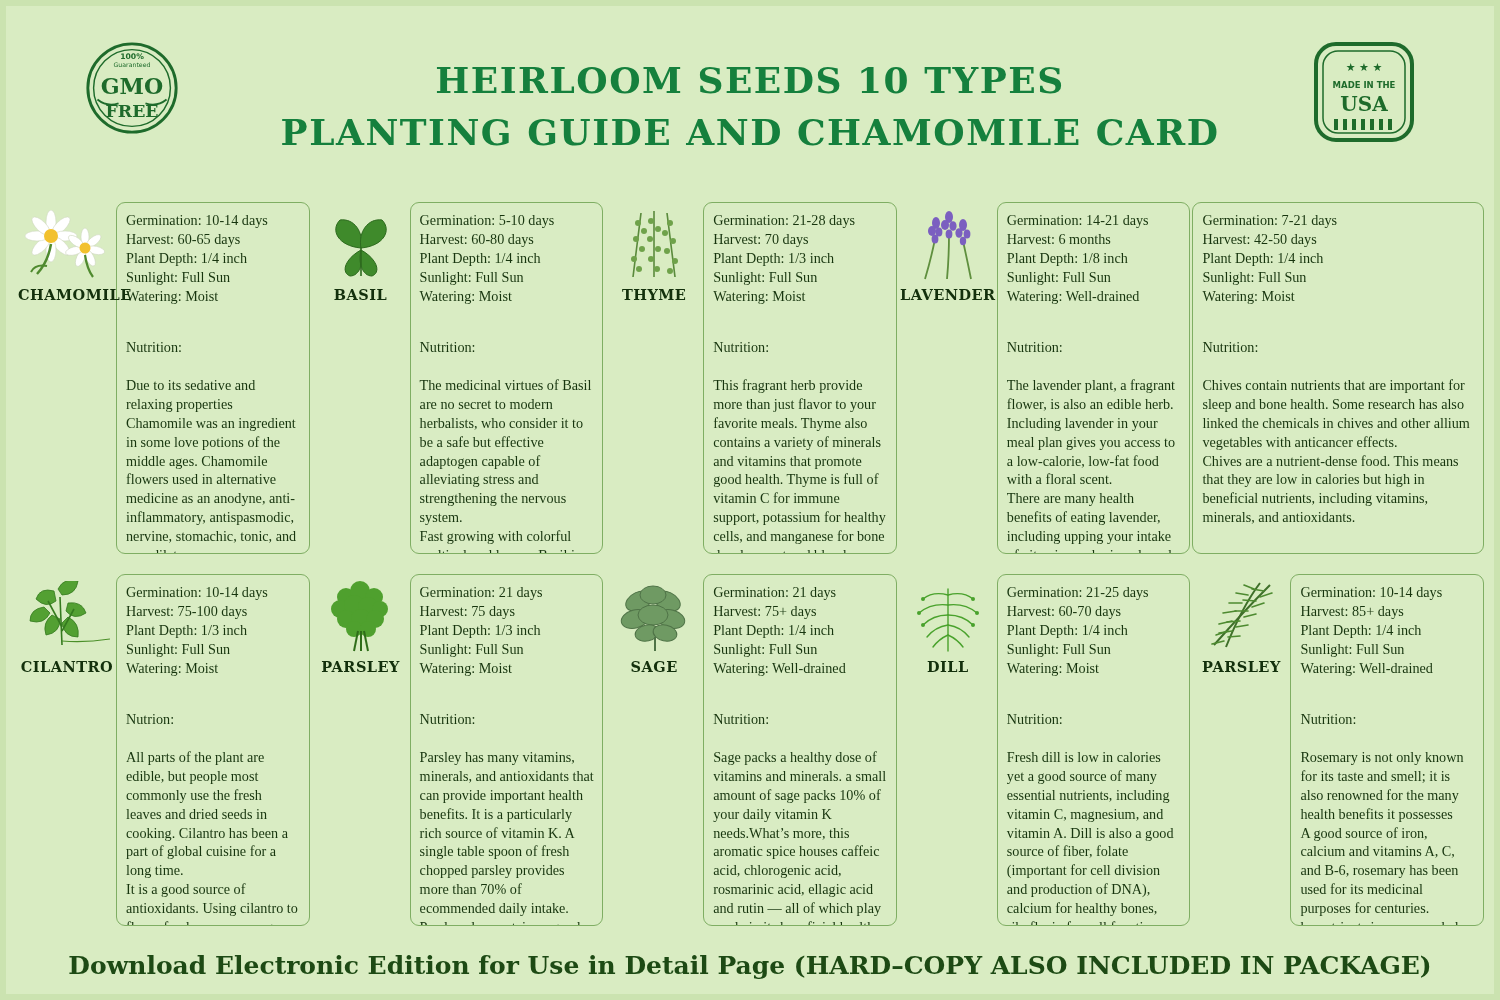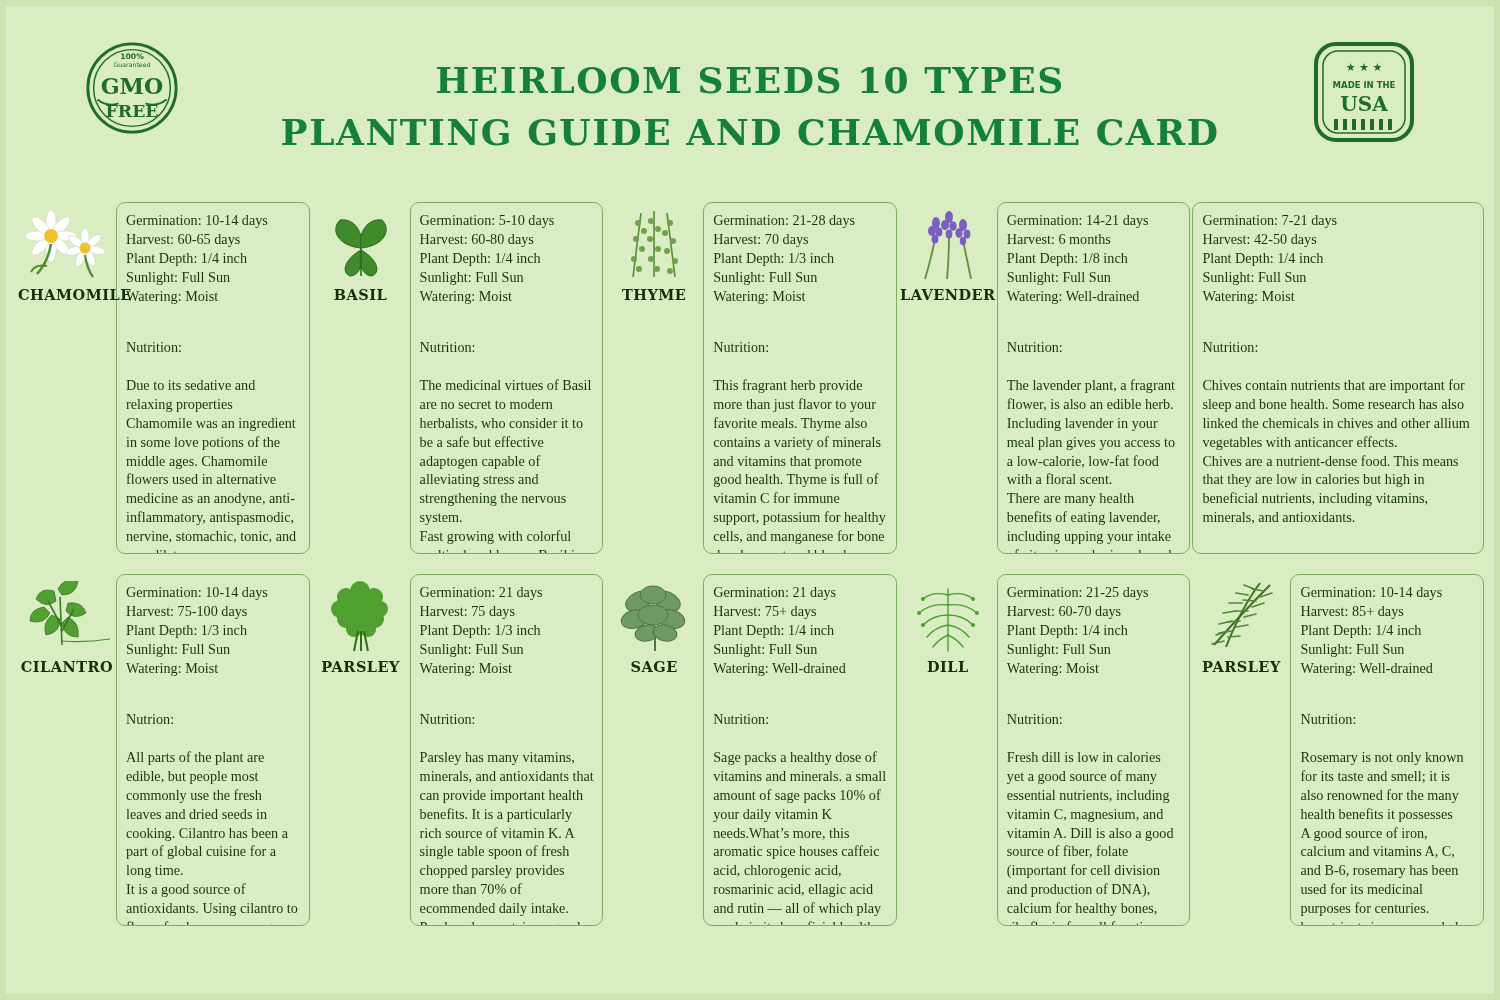--- a/index.html
+++ b/index.html
@@ -529,13 +529,14 @@
           <span class="nutri-label">Nutrition:</span>
           <span>Rosemary is not only known for its taste and smell; it is also renowned for the many health benefits it possesses
 A good source of iron, calcium and vitamins A, C, and B-6, rosemary has been used for its medicinal purposes for centuries.
 he nutrients in rosemary help protect skin cells from damage often caused by the sun and free radicals</span>
         </div>
       </div>
     </div>
 
   </div>
 
+  <div class="footer">Download Electronic Edition for Use in Detail Page  (HARD–COPY ALSO INCLUDED IN PACKAGE)</div>
 </div>
 
 </body></html>

